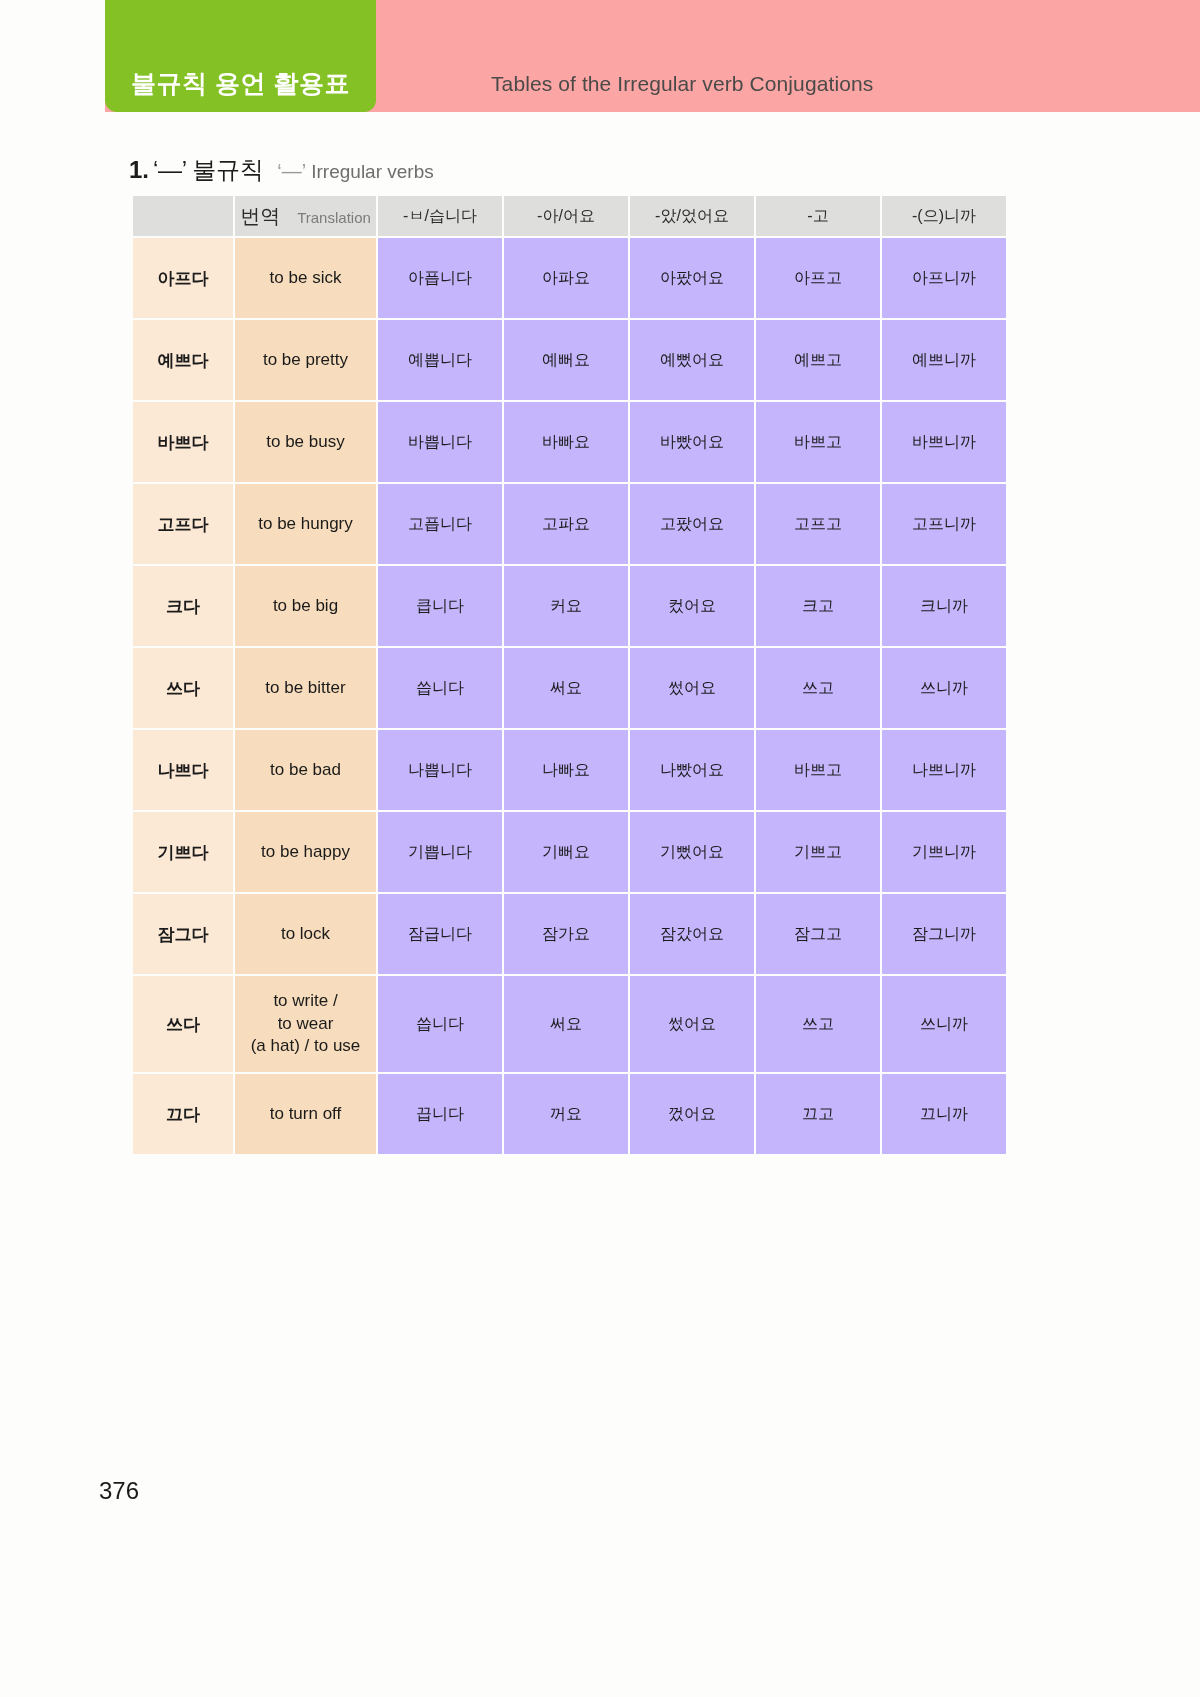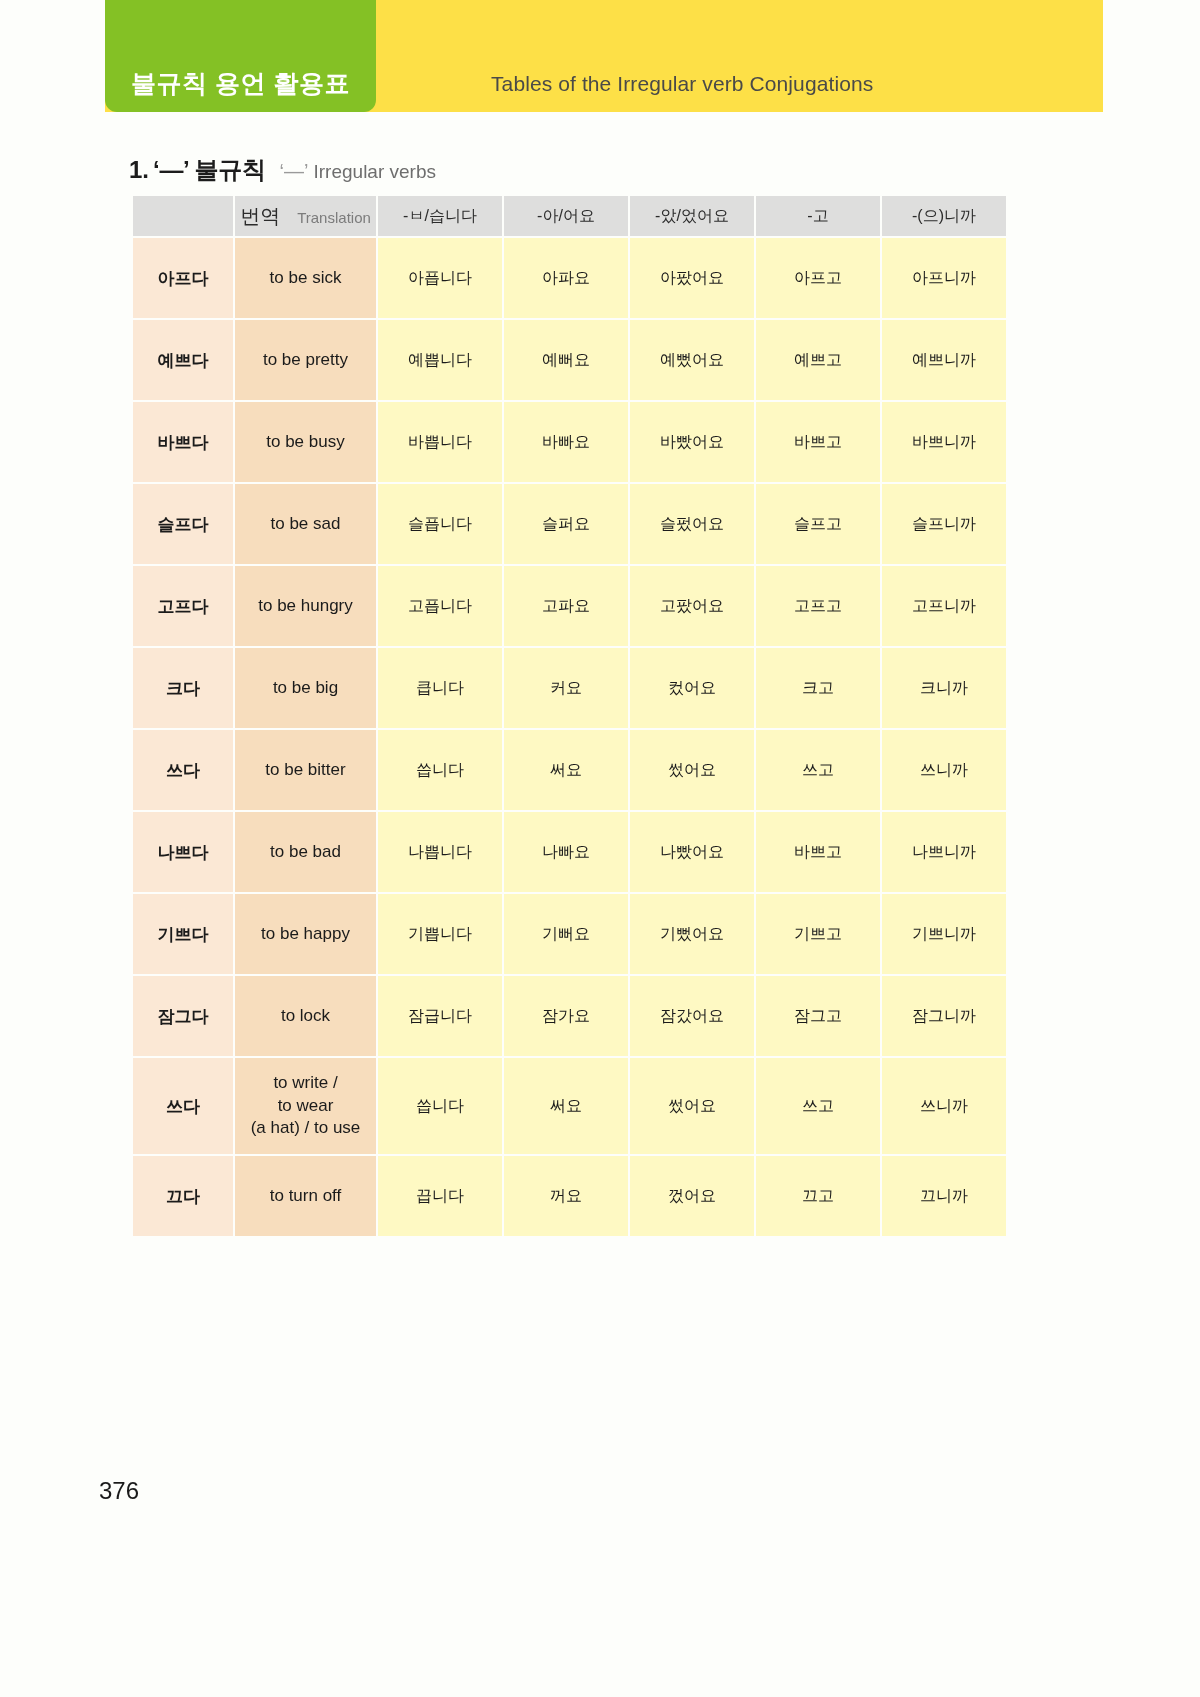--- a/index.html
+++ b/index.html
@@ -20,23 +20,23 @@
     position: absolute;
     inset: 0;
     background: #fdfefb;
   }
 
   
   .banner {
     position: absolute;
     left: 105px;
     top: 0;
-    width: 998px;
+    width: 1095px;
     height: 112px;
-    background: #fde047;
+    background: #fca5a5;
   }
   .banner-tab {
     position: absolute;
     left: 105px;
     top: 0;
     width: 271px;
     height: 112px;
     background: #84c125;
     border-bottom-left-radius: 12px;
     border-bottom-right-radius: 12px;
@@ -73,21 +73,21 @@
     white-space: nowrap;
   }
   .section-number {
     font-size: 24px;
     font-weight: bold;
     color: #1c1c1c;
     margin-right: 4px;
   }
   .section-ko {
     font-size: 24px;
-    font-weight: bold;
+    font-weight: normal;
     color: #1c1c1c;
     letter-spacing: -0.3px;
   }
   .section-mark {
     font-size: 20px;
     color: #9a9a9a;
     margin-left: 14px;
     margin-right: 5px;
   }
   .section-en {
@@ -134,21 +134,21 @@
     color: #1b1b1b;
     height: 80px;
   }
   td.cell-trans {
     background: #f7ddbd;
     font-size: 17px;
     color: #1b1b1b;
     line-height: 1.35;
   }
   td.cell-conj {
-    background: #fef9c3;
+    background: #c4b5fd;
     font-size: 16px;
     color: #1b1b1b;
   }
   tr.row-tall td { height: 96px; }
 
   
   .page-number {
     position: absolute;
     left: 99px;
     top: 1477px;
@@ -222,29 +222,20 @@
         <tr>
           <td class="cell-stem">바쁘다</td>
           <td class="cell-trans">to be busy</td>
           <td class="cell-conj">바쁩니다</td>
           <td class="cell-conj">바빠요</td>
           <td class="cell-conj">바빴어요</td>
           <td class="cell-conj">바쁘고</td>
           <td class="cell-conj">바쁘니까</td>
         </tr>
         <tr>
-          <td class="cell-stem">슬프다</td>
-          <td class="cell-trans">to be sad</td>
-          <td class="cell-conj">슬픕니다</td>
-          <td class="cell-conj">슬퍼요</td>
-          <td class="cell-conj">슬펐어요</td>
-          <td class="cell-conj">슬프고</td>
-          <td class="cell-conj">슬프니까</td>
-        </tr>
-        <tr>
           <td class="cell-stem">고프다</td>
           <td class="cell-trans">to be hungry</td>
           <td class="cell-conj">고픕니다</td>
           <td class="cell-conj">고파요</td>
           <td class="cell-conj">고팠어요</td>
           <td class="cell-conj">고프고</td>
           <td class="cell-conj">고프니까</td>
         </tr>
         <tr>
           <td class="cell-stem">크다</td>

